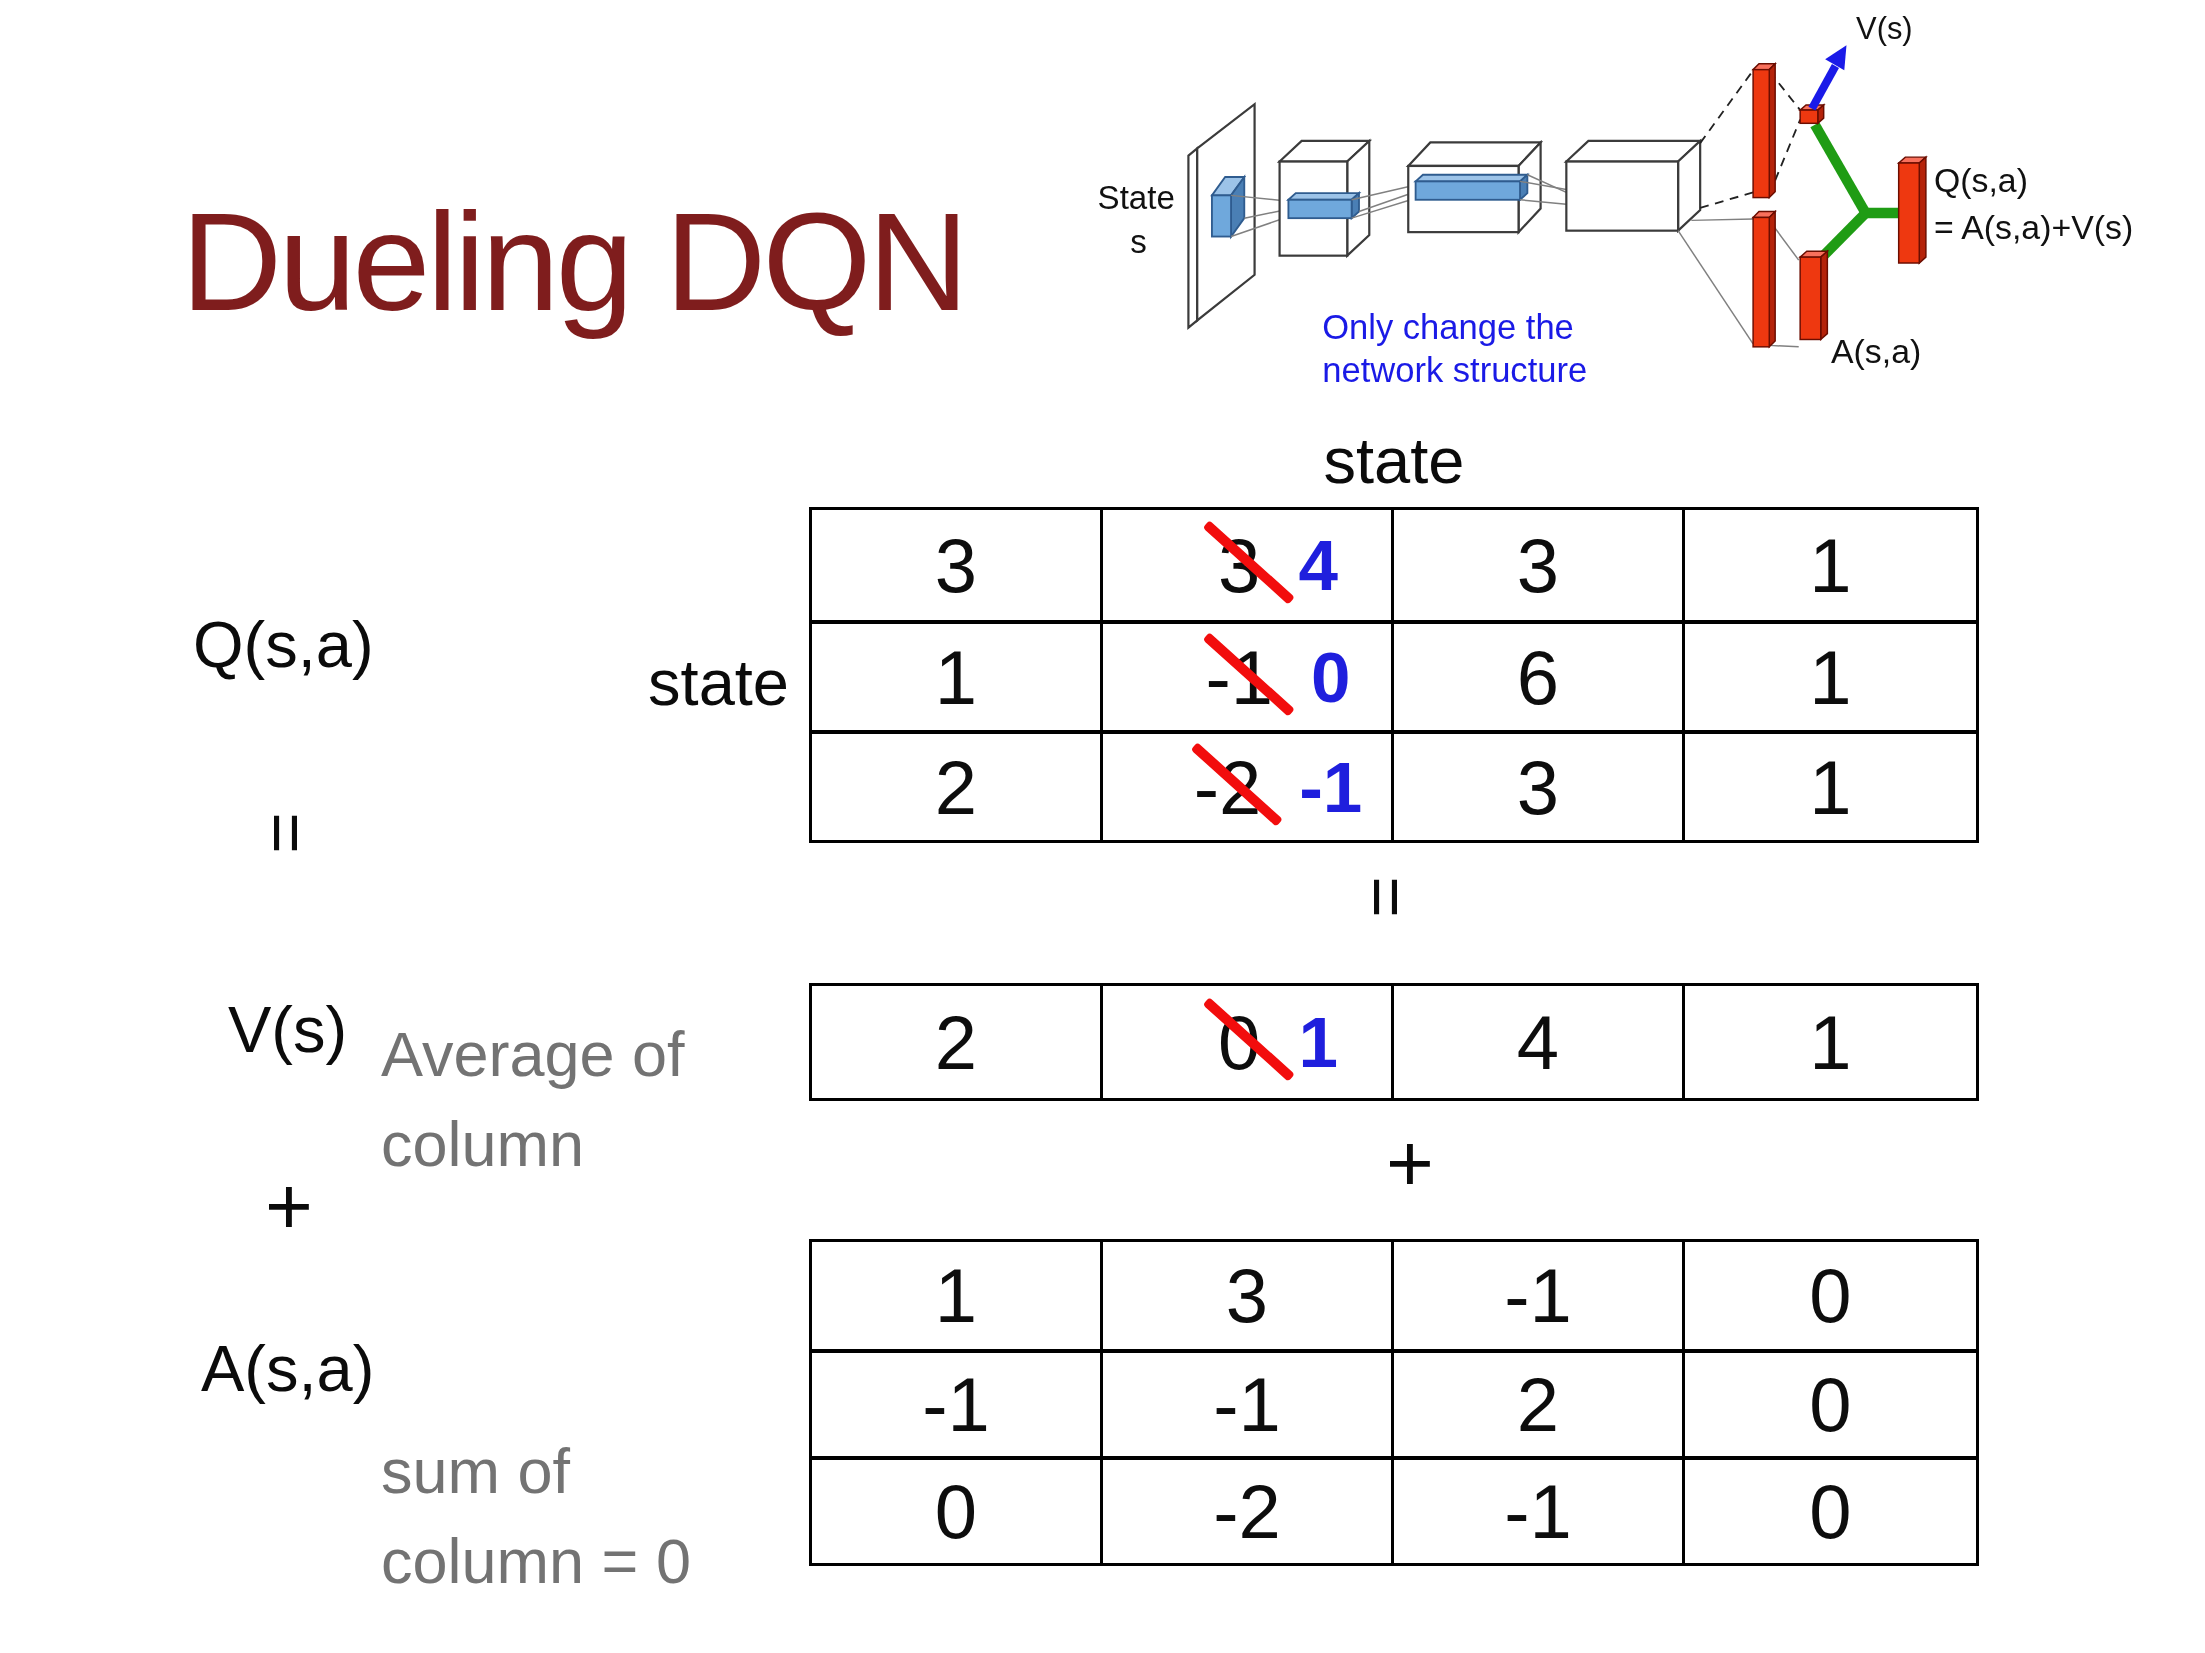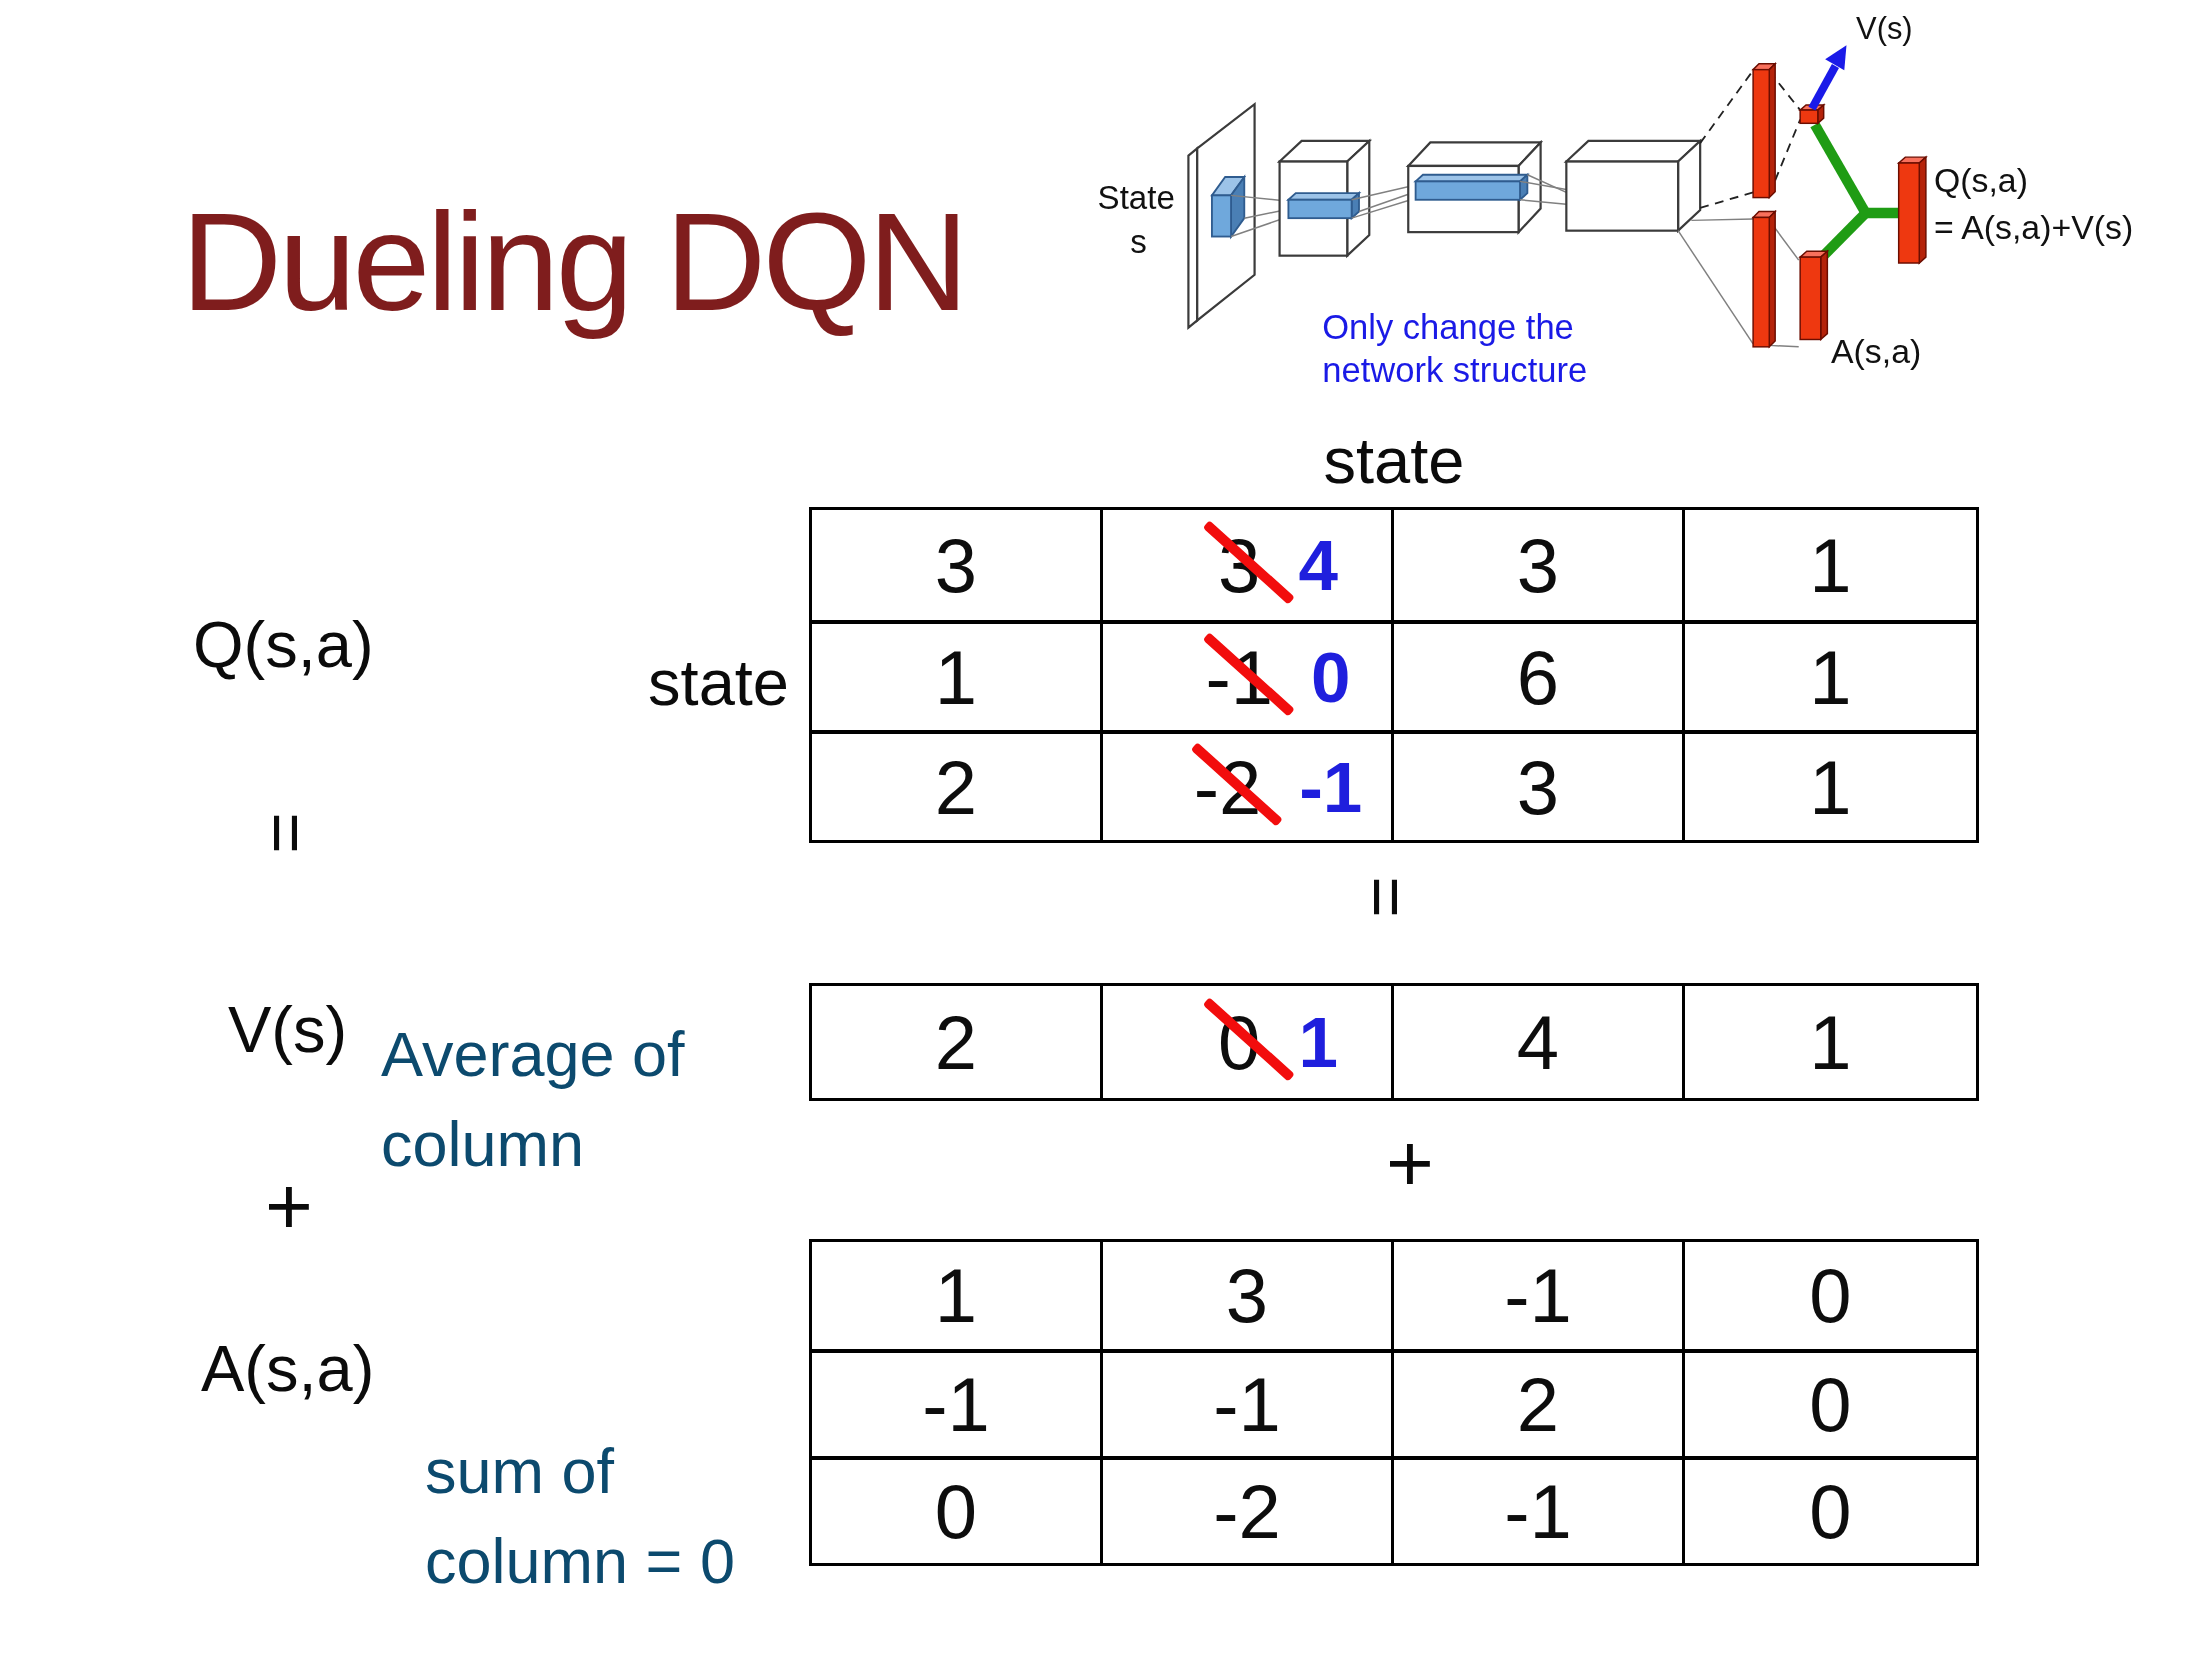--- a/index.html
+++ b/index.html
@@ -19,23 +19,23 @@
 
   .eq-rot{width:71px;height:76px;display:flex;align-items:center;justify-content:center;
           font-size:71px;transform:rotate(90deg);}
   .eq-left{left:251px;top:795px;}
   .eq-center{left:1351px;top:859px;}
   .plus{width:76px;height:82px;display:flex;align-items:center;justify-content:center;
         font-size:82px;}
   .plus-left{left:251px;top:1165px;}
   .plus-center{left:1372px;top:1122px;}
 
-  .blue-note{color:#0c4a6e;font-size:63px;line-height:90px;white-space:pre-line;}
+  .blue-note{color:#737373;font-size:63px;line-height:90px;white-space:pre-line;}
   .v-note{left:381px;top:1009px;}
-  .a-note{left:381px;top:1426px;margin-left:44px;}
+  .a-note{left:381px;top:1426px;}
 
   
   .grid{position:absolute;left:809px;width:1170px;background:#fff;border:3.7px solid #000;
         display:grid;grid-template-columns:repeat(4,1fr);box-sizing:border-box;}
   .grid-q{top:507px;grid-template-rows:repeat(3,110px);}
   .grid-v{top:983px;grid-template-rows:112px;}
   .grid-a{top:1239px;grid-template-rows:repeat(3,107px);}
   .cell{display:flex;align-items:center;justify-content:center;
         font-size:76px;color:#0d0d0d;border-right:3.7px solid #000;border-top:4.4px solid #000;
         box-sizing:border-box;overflow:visible;}

